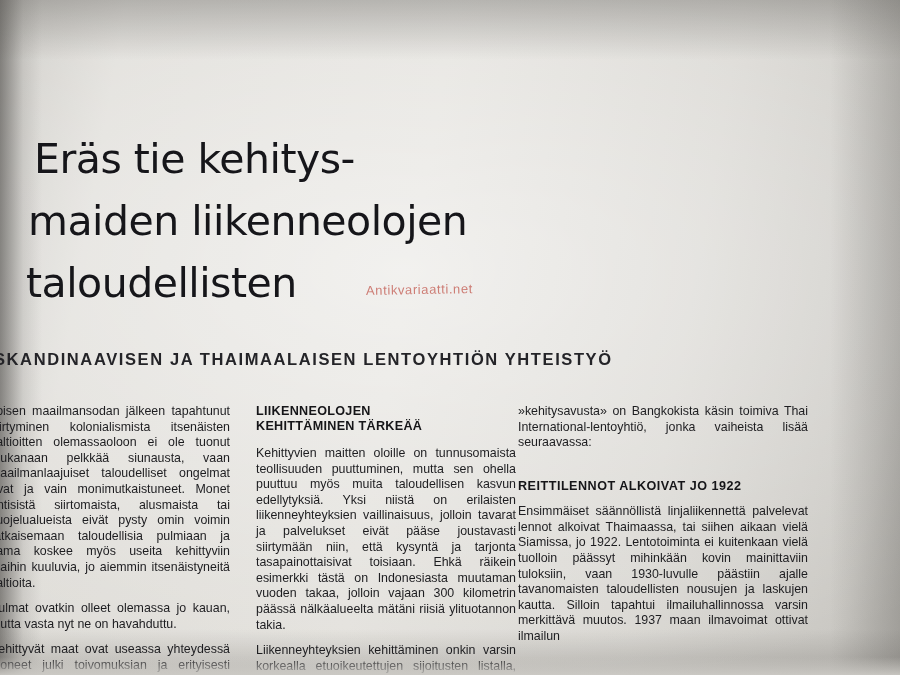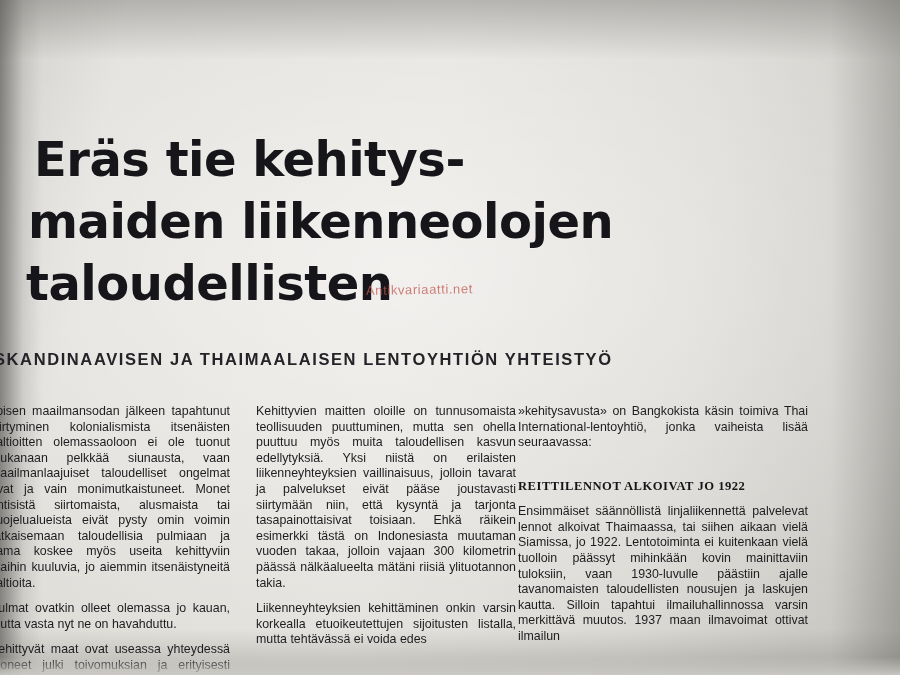--- a/index.html
+++ b/index.html
@@ -61,22 +61,22 @@
   }
 
   
   .headline {
     position: absolute;
     left: 34px;
     top: 128px;
     width: 800px;
     color: #16161a;
     font-family: "DejaVu Sans", sans-serif;
-    font-weight: bold;
-    font-size: 48px;
+    font-weight: normal;
+    font-size: 41px;
     line-height: 62px;
     letter-spacing: -0.5px;
     text-shadow: 0 1px 0 rgba(255,255,255,0.25);
   }
   .headline .l1 { display: block; }
   .headline .l2 { display: block; margin-left: -6px; }
   .headline .l3 { display: block; margin-left: -8px; }
 
   .subhead {
     position: absolute;
@@ -130,21 +130,20 @@
     font-size: 12.6px;
     line-height: 14.5px;
     letter-spacing: 0.3px;
     margin: 0 0 13px 0;
     color: #151518;
   }
   .colhead.spaced {
     margin-top: 28px;
     margin-bottom: 11px;
     letter-spacing: 0.5px;
-    font-family: Liberation Serif, serif;
   }
   .fade-bottom {
     position: absolute;
     left: 0; bottom: 0;
     width: 900px; height: 18px;
     background: linear-gradient(to top, rgba(205,203,198,0.9), rgba(255,255,255,0));
     pointer-events: none;
   }
 </style>
 </head>
@@ -167,20 +166,21 @@
 
   <div class="subhead">SKANDINAAVISEN JA THAIMAALAISEN LENTOYHTIÖN YHTEISTYÖ</div>
 
   <div class="columns">
     <div class="col col1">
         <p>Toisen maailmansodan jälkeen tapahtunut siirtyminen kolonialismista itsenäisten valtioitten olemassaoloon ei ole tuonut mukanaan pelkkää siunausta, vaan maailmanlaajuiset taloudelliset ongelmat ovat ja vain monimutkaistuneet. Monet entisistä siirtomaista, alusmaista tai suojelualueista eivät pysty omin voimin ratkaisemaan taloudellisia pulmiaan ja sama koskee myös useita kehittyviin maihin kuuluvia, jo aiemmin itsenäistyneitä valtioita.</p>
         <p>Pulmat ovatkin olleet olemassa jo kauan, mutta vasta nyt ne on havahduttu.</p>
         <p>Kehittyvät maat ovat useassa yhteydessä tuoneet julki toivomuksian ja erityisesti viime aikoina on julkilausumien sävy muuttunut yhä vaativaksi. Teollistuneet maat ovat alkaneet lopulta ymmärtävää ja</p>
       </div>
     <div class="col col2">
+        <div class="colhead">LIIKENNEOLOJEN<br>KEHITTÄMINEN TÄRKEÄÄ</div>
         <p>Kehittyvien maitten oloille on tunnusomaista teollisuuden puuttuminen, mutta sen ohella puuttuu myös muita taloudellisen kasvun edellytyksiä. Yksi niistä on erilaisten liikenneyhteyksien vaillinaisuus, jolloin tavarat ja palvelukset eivät pääse joustavasti siirtymään niin, että kysyntä ja tarjonta tasapainottaisivat toisiaan. Ehkä räikein esimerkki tästä on Indonesiasta muutaman vuoden takaa, jolloin vajaan 300 kilometrin päässä nälkäalueelta mätäni riisiä ylituotannon takia.</p>
         <p>Liikenneyhteyksien kehittäminen onkin varsin korkealla etuoikeutettujen sijoitusten listalla, mutta tehtävässä ei voida edes</p>
       </div>
     <div class="col col3">
         <p>»kehitysavusta» on Bangkokista käsin toimiva Thai International-lentoyhtiö, jonka vaiheista lisää seuraavassa:</p>
         <div class="colhead spaced">REITTILENNOT ALKOIVAT JO 1922</div>
         <p>Ensimmäiset säännöllistä linjaliikennettä palvelevat lennot alkoivat Thaimaassa, tai siihen aikaan vielä Siamissa, jo 1922. Lentotoiminta ei kuitenkaan vielä tuolloin päässyt mihinkään kovin mainittaviin tuloksiin, vaan 1930-luvulle päästiin ajalle tavanomaisten taloudellisten nousujen ja laskujen kautta. Silloin tapahtui ilmailuhallinnossa varsin merkittävä muutos. 1937 maan ilmavoimat ottivat ilmailun</p>
       </div>
   </div>
 

